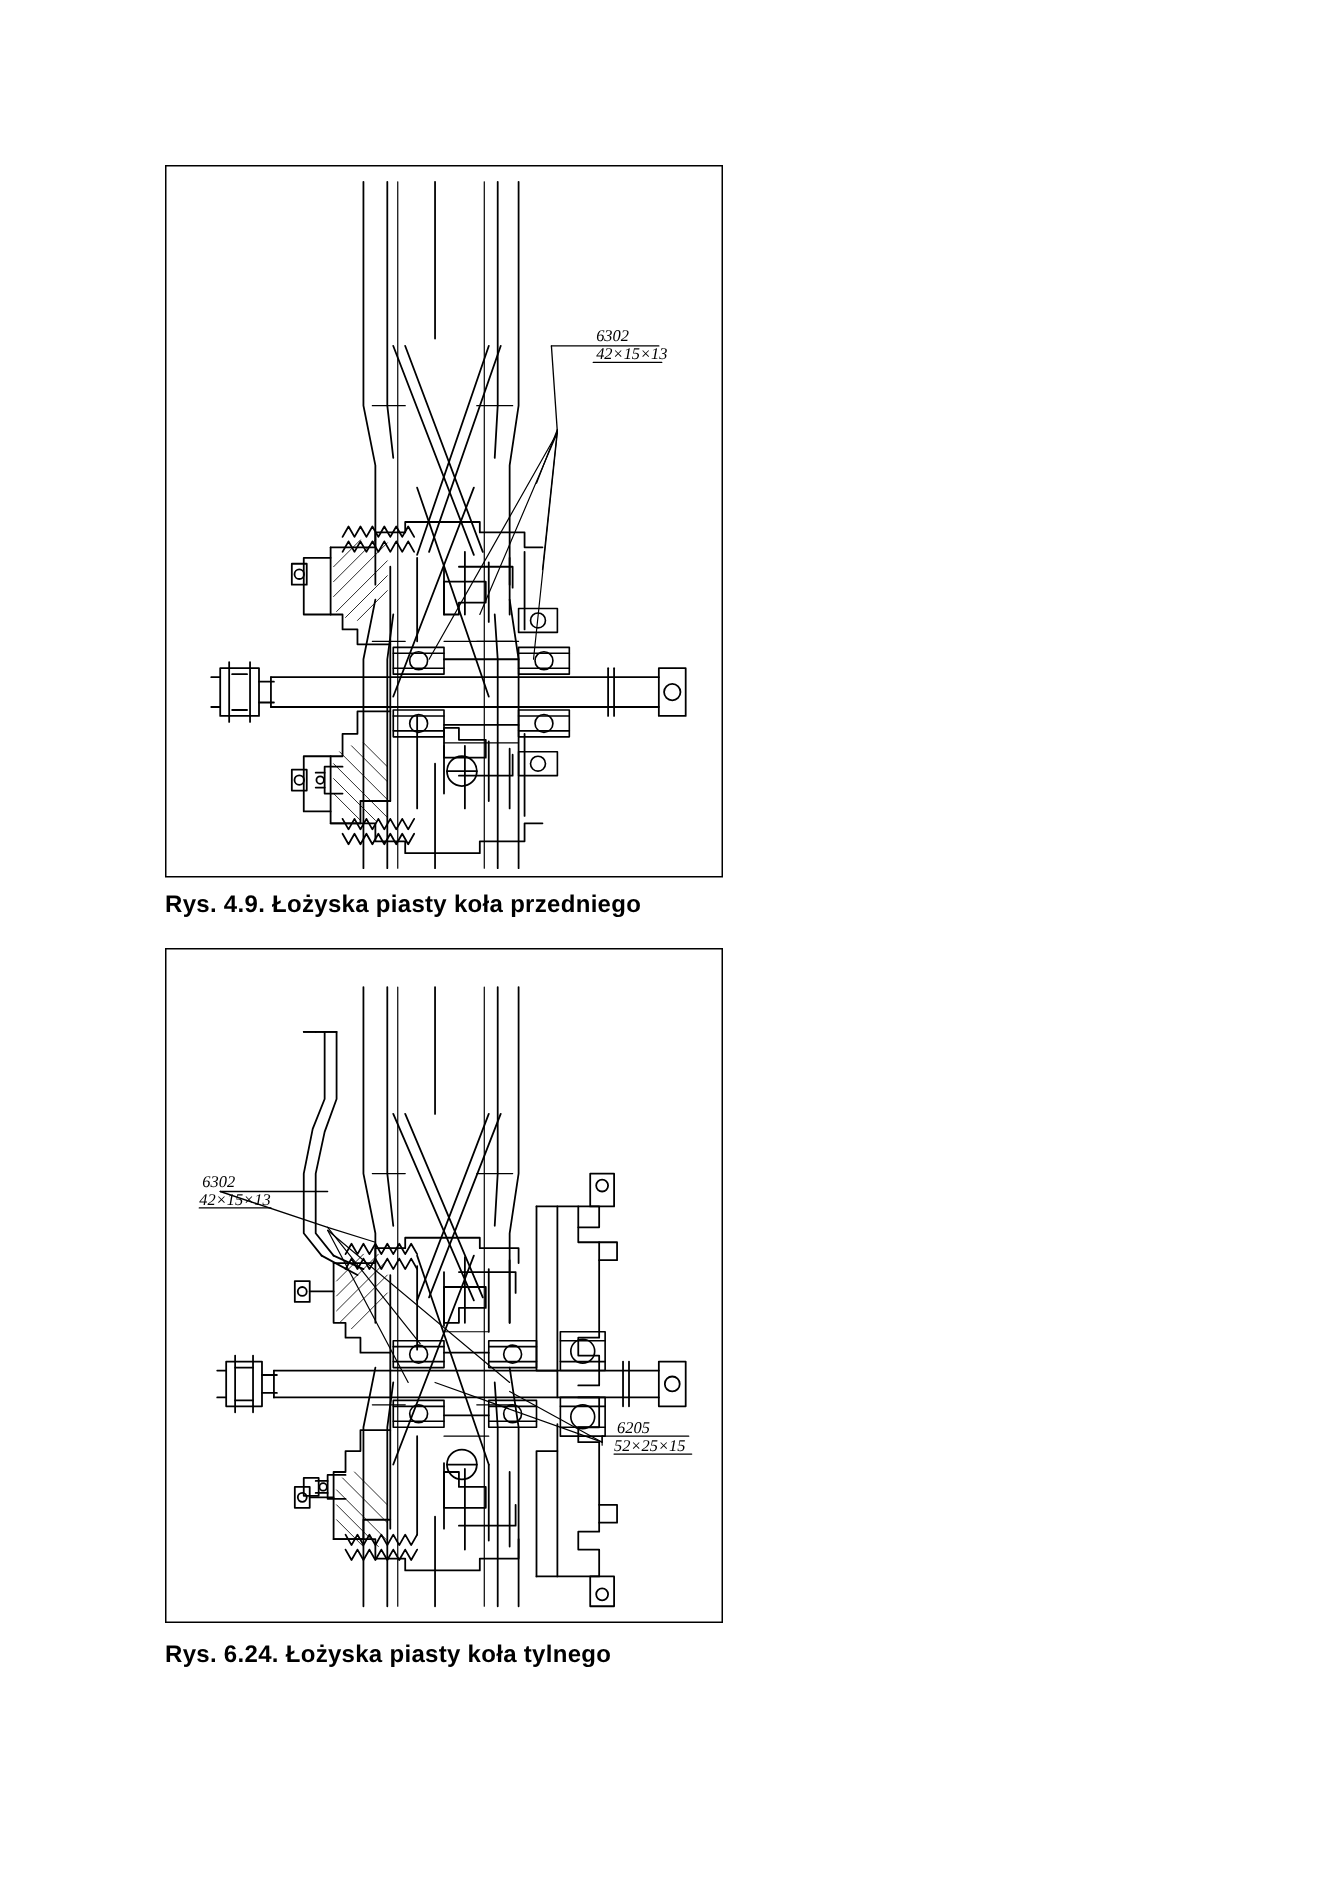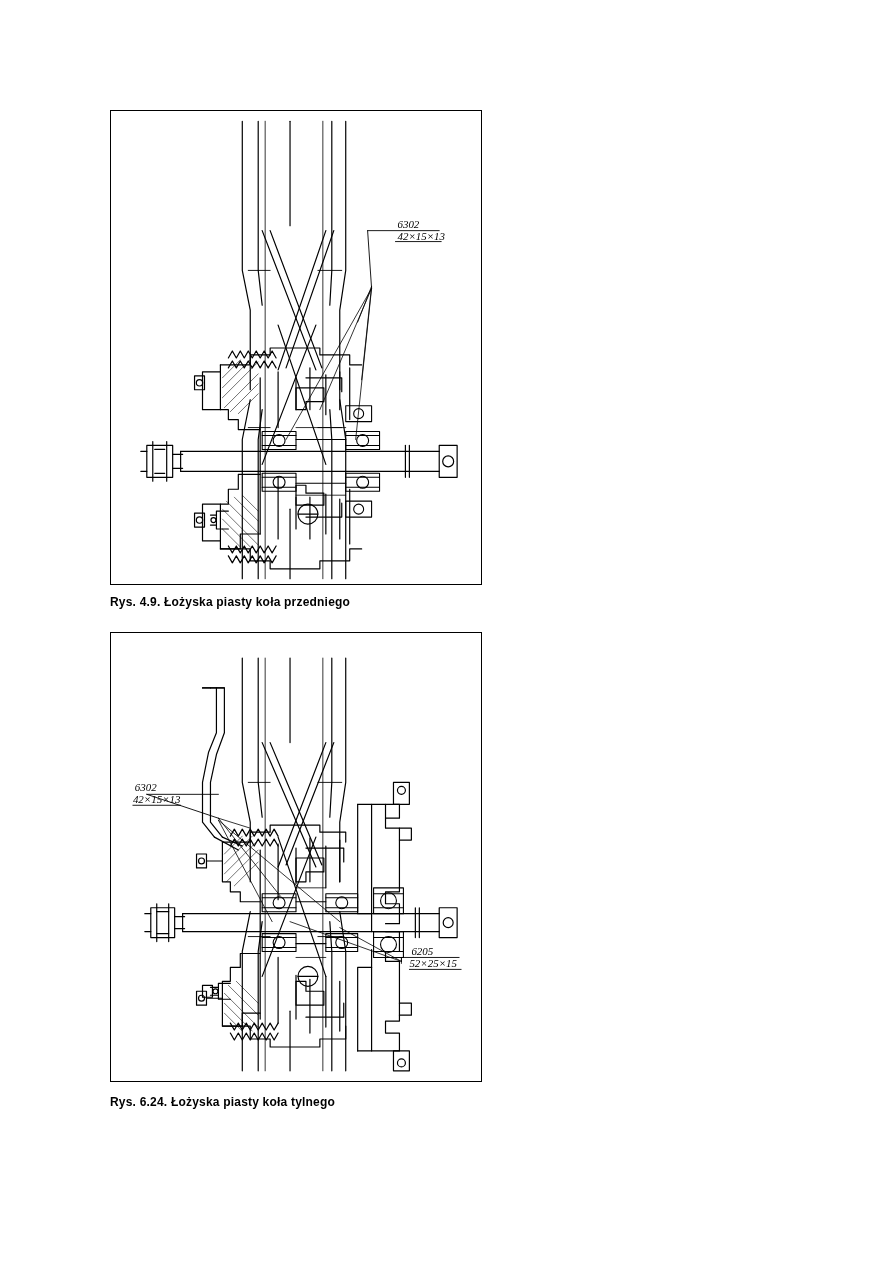--- a/index.html
+++ b/index.html
@@ -34,21 +34,21 @@
     left: 0; top: 0;
     border: 1.5px solid #000;
     background: #ffffff;
     box-sizing: border-box;
     overflow: hidden;
   }
   .fig-caption {
     position: absolute;
     font-family: "Liberation Sans", sans-serif;
     font-weight: bold;
-    font-size: 12px;
+    font-size: 16px;
     letter-spacing: 0.2px;
     color: #000;
     white-space: nowrap;
   }
 
   
   #figure-front {
     left: 110px;
     top: 110px;
     width: 420px;

